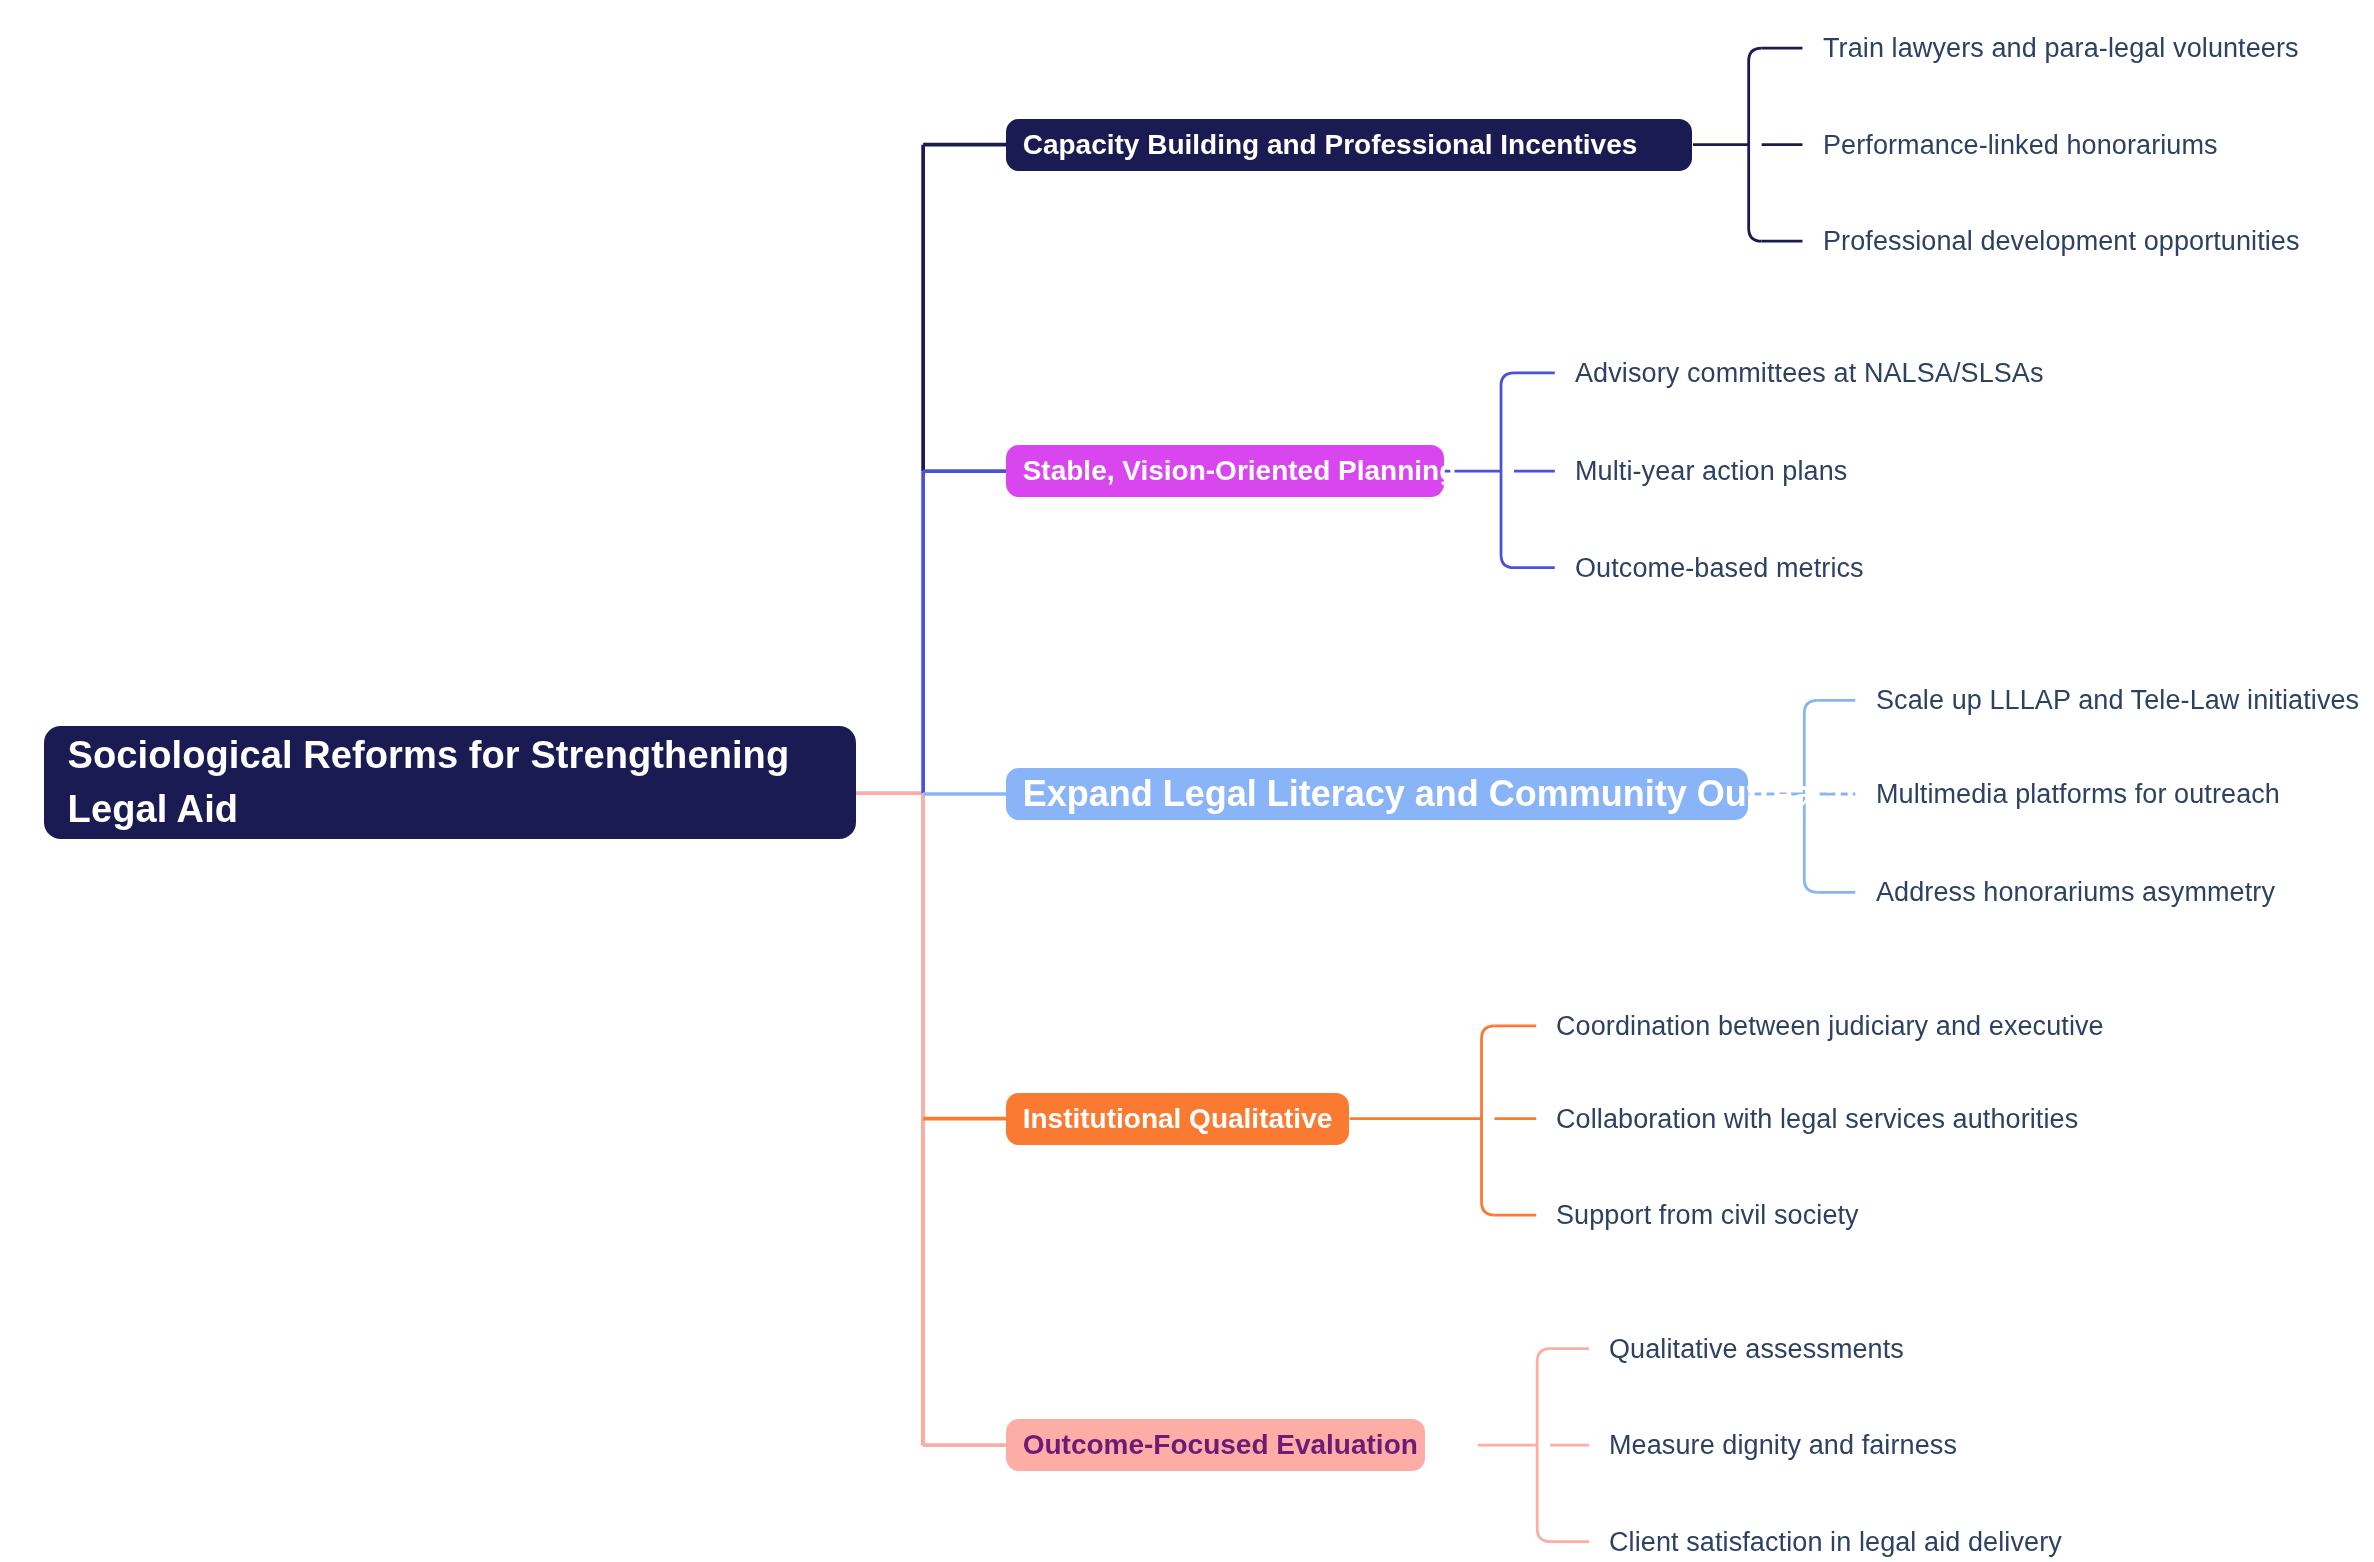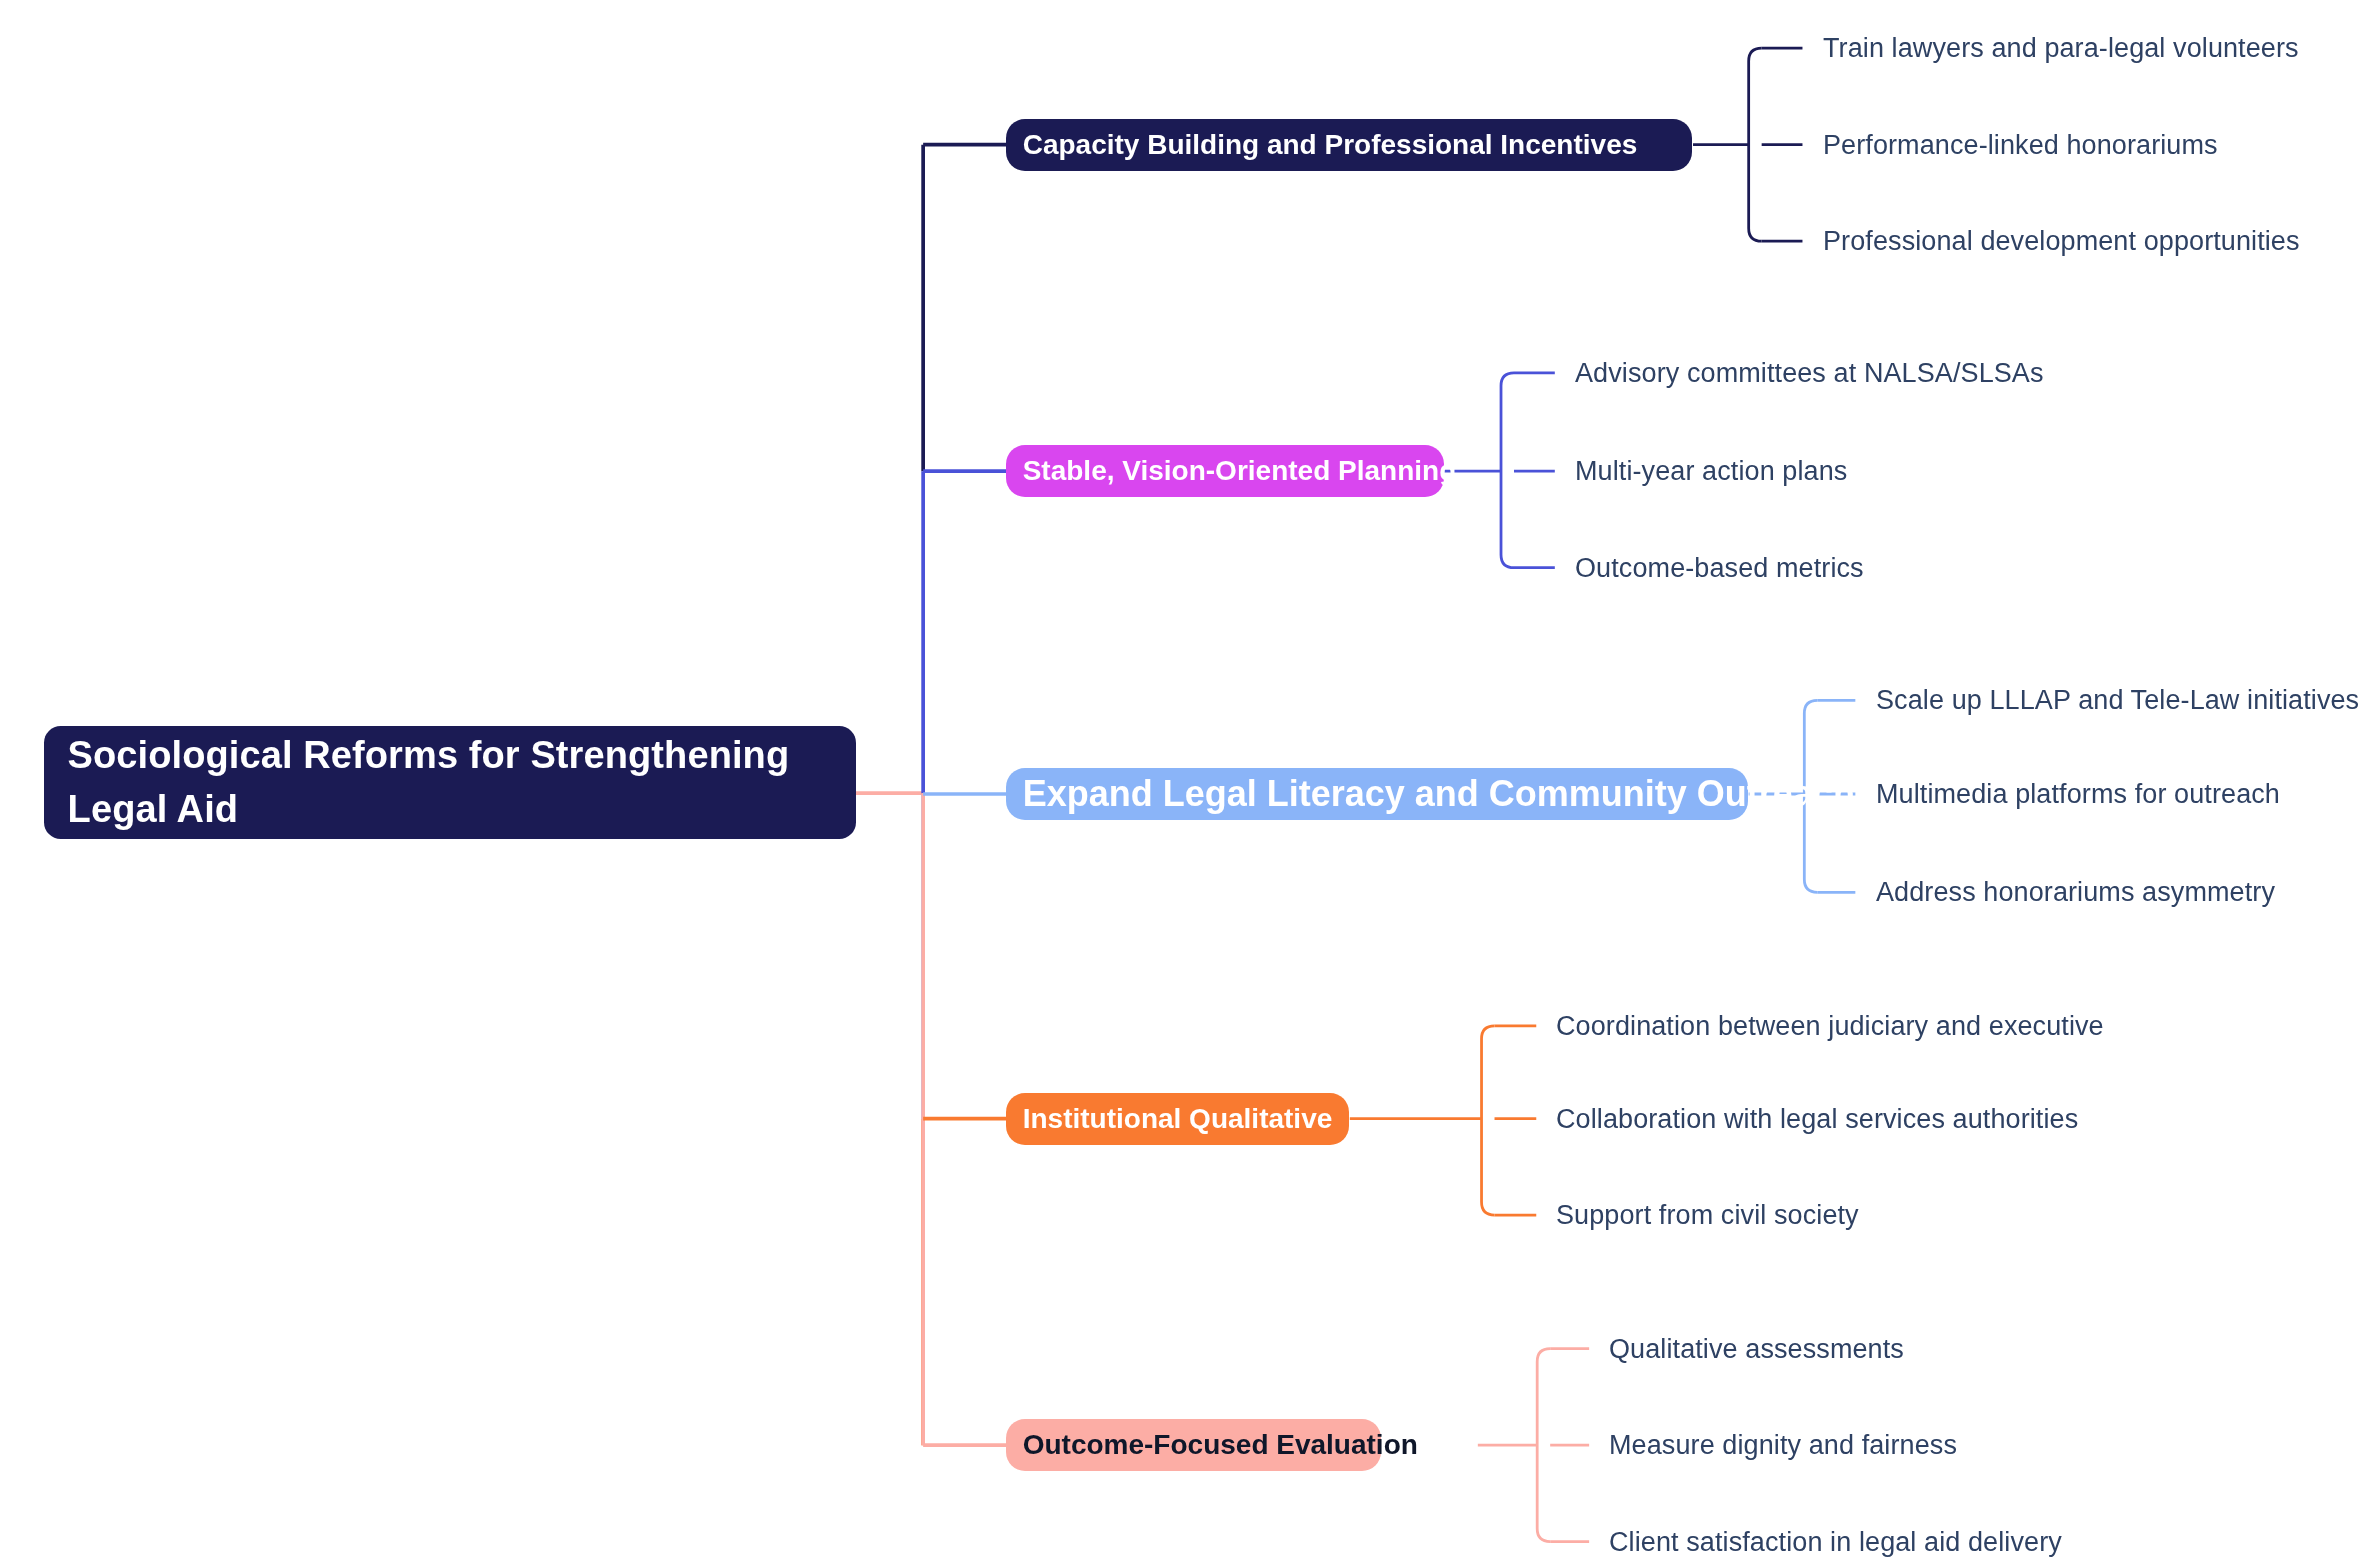--- a/index.html
+++ b/index.html
@@ -21,21 +21,21 @@
     top: 0;
     width: 2375px;
     height: 1562px;
     pointer-events: none;
   }
   .node {
     position: absolute;
     box-sizing: border-box;
     display: flex;
     align-items: center;
-    border-radius: 19px;
+    border-radius: 13px;
     color: #ffffff;
     font-weight: bold;
     white-space: nowrap;
   }
   .node.root {
     border-radius: 16.7px;
     white-space: normal;
     line-height: 1.42;
     letter-spacing: 0.1px;
     margin-left: 25px;
@@ -114,21 +114,21 @@
       </div>
       <div class="leaf" style="left: 1876px; top: 700px; font-size: 27px; color: rgb(46, 65, 99);">Scale up LLLAP and Tele-Law initiatives</div>
       <div class="leaf" style="left: 1876px; top: 794px; font-size: 27px; color: rgb(46, 65, 99);">Multimedia platforms for outreach</div>
       <div class="leaf" style="left: 1876px; top: 892px; font-size: 27px; color: rgb(46, 65, 99);">Address honorariums asymmetry</div>
       <div class="node branch" style="left: 1006px; top: 1093px; width: 343px; height: 52px; background: rgb(249, 122, 48); color: rgb(255, 255, 255); font-size: 28px; padding: 0px 16.7px;">
         <span>Institutional Qualitative</span>
       </div>
       <div class="leaf" style="left: 1556px; top: 1026px; font-size: 27px; color: rgb(46, 65, 99);">Coordination between judiciary and executive</div>
       <div class="leaf" style="left: 1556px; top: 1119px; font-size: 27px; color: rgb(46, 65, 99);">Collaboration with legal services authorities</div>
       <div class="leaf" style="left: 1556px; top: 1215px; font-size: 27px; color: rgb(46, 65, 99);">Support from civil society</div>
-      <div class="node branch" style="left: 1006px; top: 1419px; width: 375px; height: 52px; background: rgb(252, 173, 165); color: #0f172a; font-size: 28px; padding: 0px 16.7px;">
+      <div class="node branch" style="left: 1006px; top: 1419px; width: 419px; height: 52px; background: rgb(252, 173, 165); color: #701a75; font-size: 28px; padding: 0px 16.7px;">
         <span>Outcome-Focused Evaluation</span>
       </div>
       <div class="leaf" style="left: 1609px; top: 1349px; font-size: 27px; color: rgb(46, 65, 99);">Qualitative assessments</div>
       <div class="leaf" style="left: 1609px; top: 1445px; font-size: 27px; color: rgb(46, 65, 99);">Measure dignity and fairness</div>
       <div class="leaf" style="left: 1609px; top: 1542px; font-size: 27px; color: rgb(46, 65, 99);">Client satisfaction in legal aid delivery</div>
     </div>
 
 </div>
 
 

